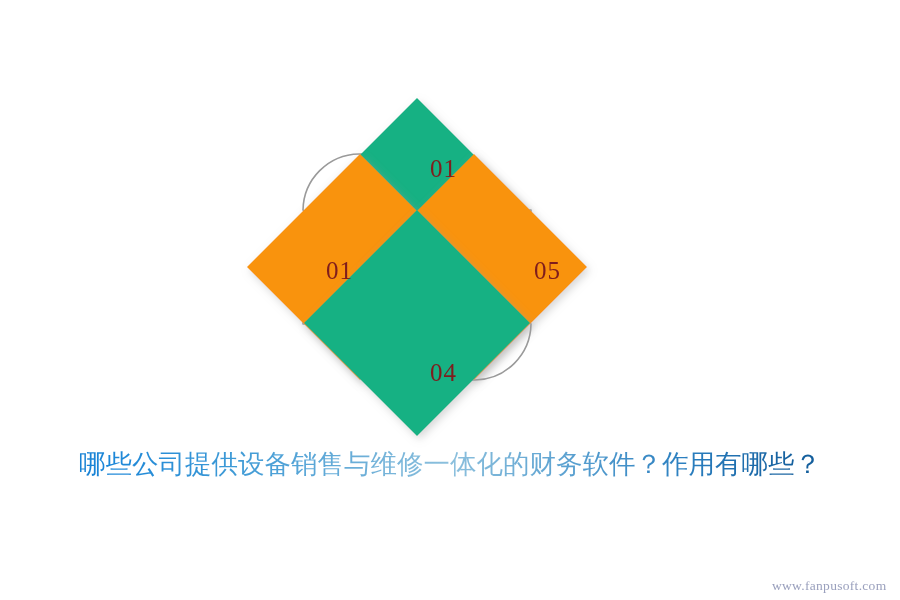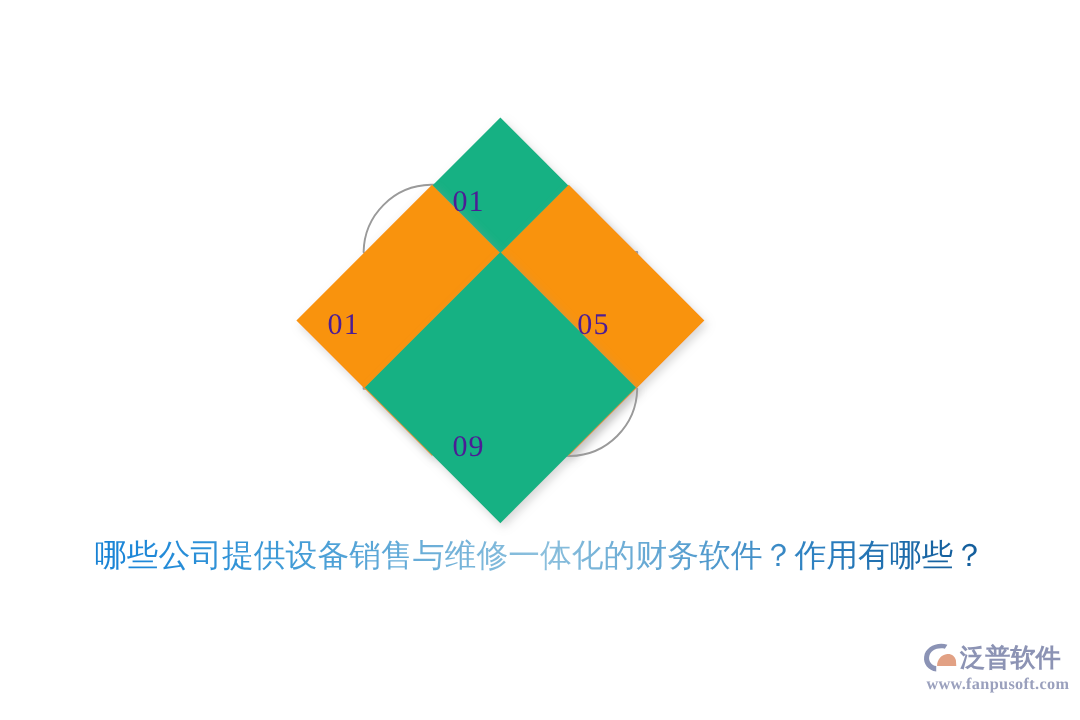--- a/index.html
+++ b/index.html
@@ -35,24 +35,24 @@
     position: absolute;
     left: 0;
     top: 0;
     overflow: visible;
   }
 
   .node-label {
     position: absolute;
     font-family: "Liberation Serif", "DejaVu Serif", serif;
     font-size: 25px;
-    color: #4c1d95;
+    color: #7f1d1d;
     letter-spacing: 1px;
     line-height: 1;
-    text-align: left;
+    text-align: right;
     width: 80px;
     pointer-events: none;
     user-select: none;
   }
   .lbl-01 { left: 132px; top: 60px; }
   .lbl-02 { left:  28px; top: 162px; }
   .lbl-03 { left: 236px; top: 162px; }
   .lbl-04 { left: 132px; top: 264px; }
 
   
@@ -110,24 +110,24 @@
     font-size: 21px;
     font-weight: 700;
     color: #8c93b4;
     line-height: 26px;
     letter-spacing: 0px;
     white-space: nowrap;
   }
   .wm-url {
     position: absolute;
     left: 4px;
-    top: 28px;
+    top: 44px;
     font-family: "Liberation Serif", "DejaVu Serif", serif;
     font-size: 13.5px;
-    font-weight: 700;
+    font-weight: 400;
     color: #9aa0bd;
     letter-spacing: 0.3px;
     white-space: nowrap;
   }
 </style>
 </head>
 <body>
 
 <div id="canvas">
 
@@ -166,35 +166,22 @@
         <polygon points="229,58 342,171 229,284 116,171" fill="#f99307"></polygon>
       </g>
       <g filter="url(#softShadow)">
         <polygon points="172,114 285,227 172,340 59,227" fill="#17b183"></polygon>
       </g>
     </svg>
 
     <div class="node-label lbl-01">01</div>
     <div class="node-label lbl-02">01</div>
     <div class="node-label lbl-03">05</div>
-    <div class="node-label lbl-04">09</div>
+    <div class="node-label lbl-04">04</div>
   </div>
 
   <div class="headline">哪些公司提供设备销售与维修一体化的财务软件？作用有哪些？</div>
 
   <div class="watermark">
-    <div class="wm-row">
-      <svg class="wm-mark" viewBox="0 0 30 27">
-        <path d="M21.5 3.2 C12.5 0.6 3.2 5.2 2.1 13.2
-                 C1.3 19.3 5.6 24.6 12.2 25.6
-                 L12.2 21.0
-                 C8.2 20.2 5.8 17.0 6.3 13.4
-                 C7.0 8.3 13.0 5.2 19.4 6.6 Z" fill="#8b93b5"></path>
-        <path d="M12.9 20.9 C12.9 15.6 16.6 11.4 21.4 11.0
-                 C25.0 10.7 27.9 12.9 28.6 16.2
-                 L28.9 20.9 Z" fill="#e2a184"></path>
-      </svg>
-      <span class="wm-name">泛普软件</span>
-    </div>
     <div class="wm-url">www.fanpusoft.com</div>
   </div>
 
 </div>
 
 </body></html>

